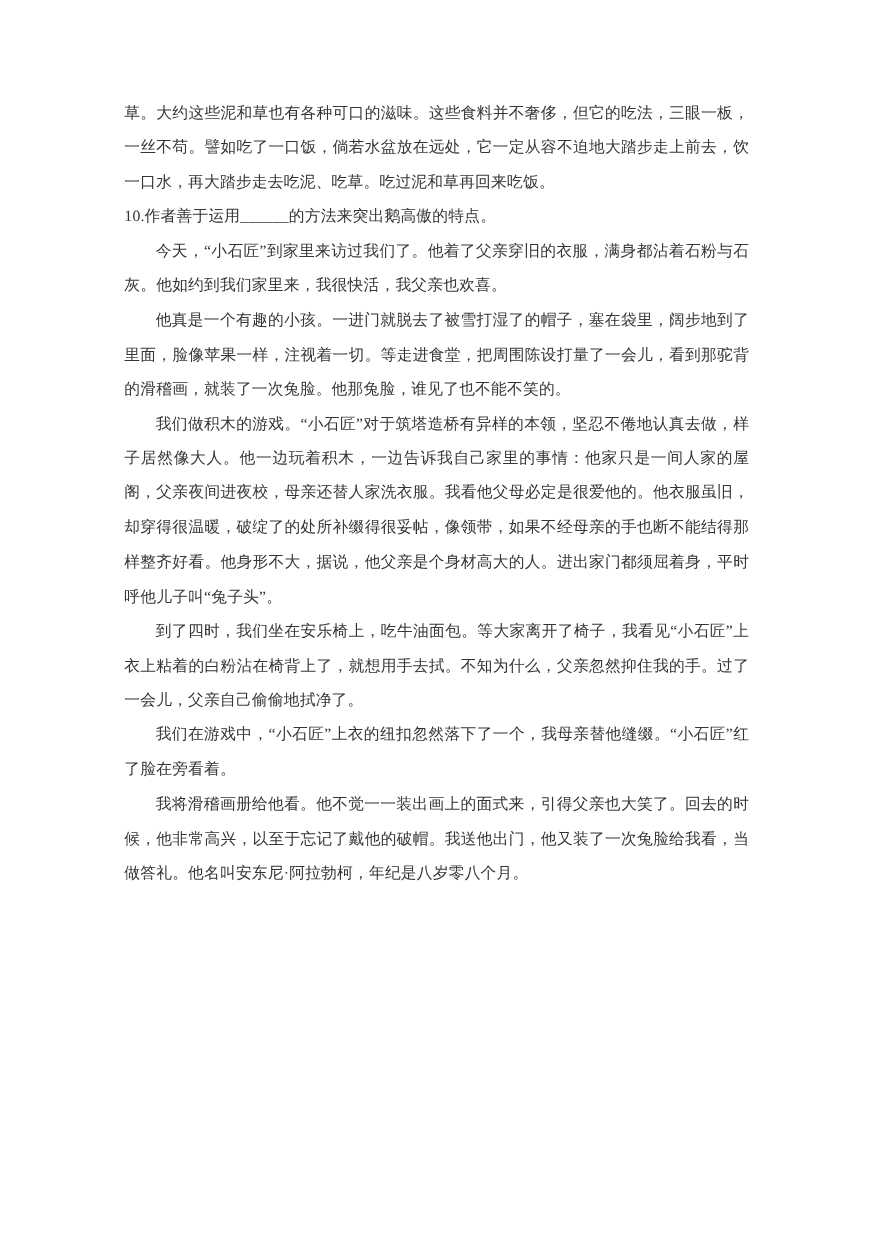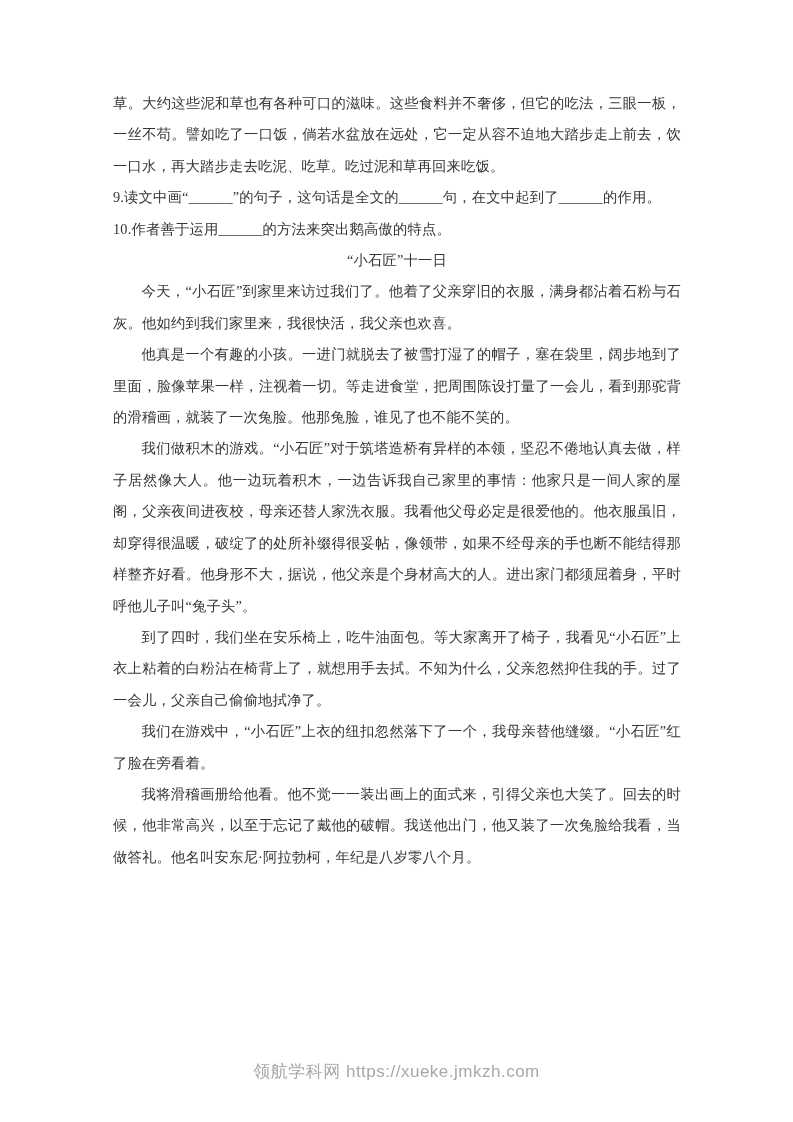--- a/index.html
+++ b/index.html
@@ -56,40 +56,34 @@
 </head>
 <body>
 
 <div class="page">
 
   <div class="content">
 
     <p>草。大约这些泥和草也有各种可口的滋味。这些食料并不奢侈，但它的吃法，三眼一板，一丝不苟。譬如吃了一口饭，倘若水盆放在远处，它一定从容不迫地大踏步走上前去，饮一口水，再大踏步走去吃泥、吃草。吃过泥和草再回来吃饭。</p>
 
 
-    <p>9.读文中画“______”的句子，这句话是全文的______句，在文中起到了______的作用。</p>
 
     <p>10.作者善于运用______的方法来突出鹅高傲的特点。</p>
 
 
 
-    <p class="story-title">“小石匠”十一日</p>
 
     <p class="para-indent">今天，“小石匠”到家里来访过我们了。他着了父亲穿旧的衣服，满身都沾着石粉与石灰。他如约到我们家里来，我很快活，我父亲也欢喜。</p>
 
     <p class="para-indent">他真是一个有趣的小孩。一进门就脱去了被雪打湿了的帽子，塞在袋里，阔步地到了里面，脸像苹果一样，注视着一切。等走进食堂，把周围陈设打量了一会儿，看到那驼背的滑稽画，就装了一次兔脸。他那兔脸，谁见了也不能不笑的。</p>
 
     <p class="para-indent">我们做积木的游戏。“小石匠”对于筑塔造桥有异样的本领，坚忍不倦地认真去做，样子居然像大人。他一边玩着积木，一边告诉我自己家里的事情：他家只是一间人家的屋阁，父亲夜间进夜校，母亲还替人家洗衣服。我看他父母必定是很爱他的。他衣服虽旧，却穿得很温暖，破绽了的处所补缀得很妥帖，像领带，如果不经母亲的手也断不能结得那样整齐好看。他身形不大，据说，他父亲是个身材高大的人。进出家门都须屈着身，平时呼他儿子叫“兔子头”。</p>
 
     <p class="para-indent">到了四时，我们坐在安乐椅上，吃牛油面包。等大家离开了椅子，我看见“小石匠”上衣上粘着的白粉沾在椅背上了，就想用手去拭。不知为什么，父亲忽然抑住我的手。过了一会儿，父亲自己偷偷地拭净了。</p>
 
     <p class="para-indent">我们在游戏中，“小石匠”上衣的纽扣忽然落下了一个，我母亲替他缝缀。“小石匠”红了脸在旁看着。</p>
 
     <p class="para-indent">我将滑稽画册给他看。他不觉一一装出画上的面式来，引得父亲也大笑了。回去的时候，他非常高兴，以至于忘记了戴他的破帽。我送他出门，他又装了一次兔脸给我看，当做答礼。他名叫安东尼·阿拉勃柯，年纪是八岁零八个月。</p>
 
   </div>
 
-  <div class="footer">
-    <span>领航学科网</span>
-    <span>https://xueke.jmkzh.com</span>
-  </div>
 
 </div>
 
 </body></html>

